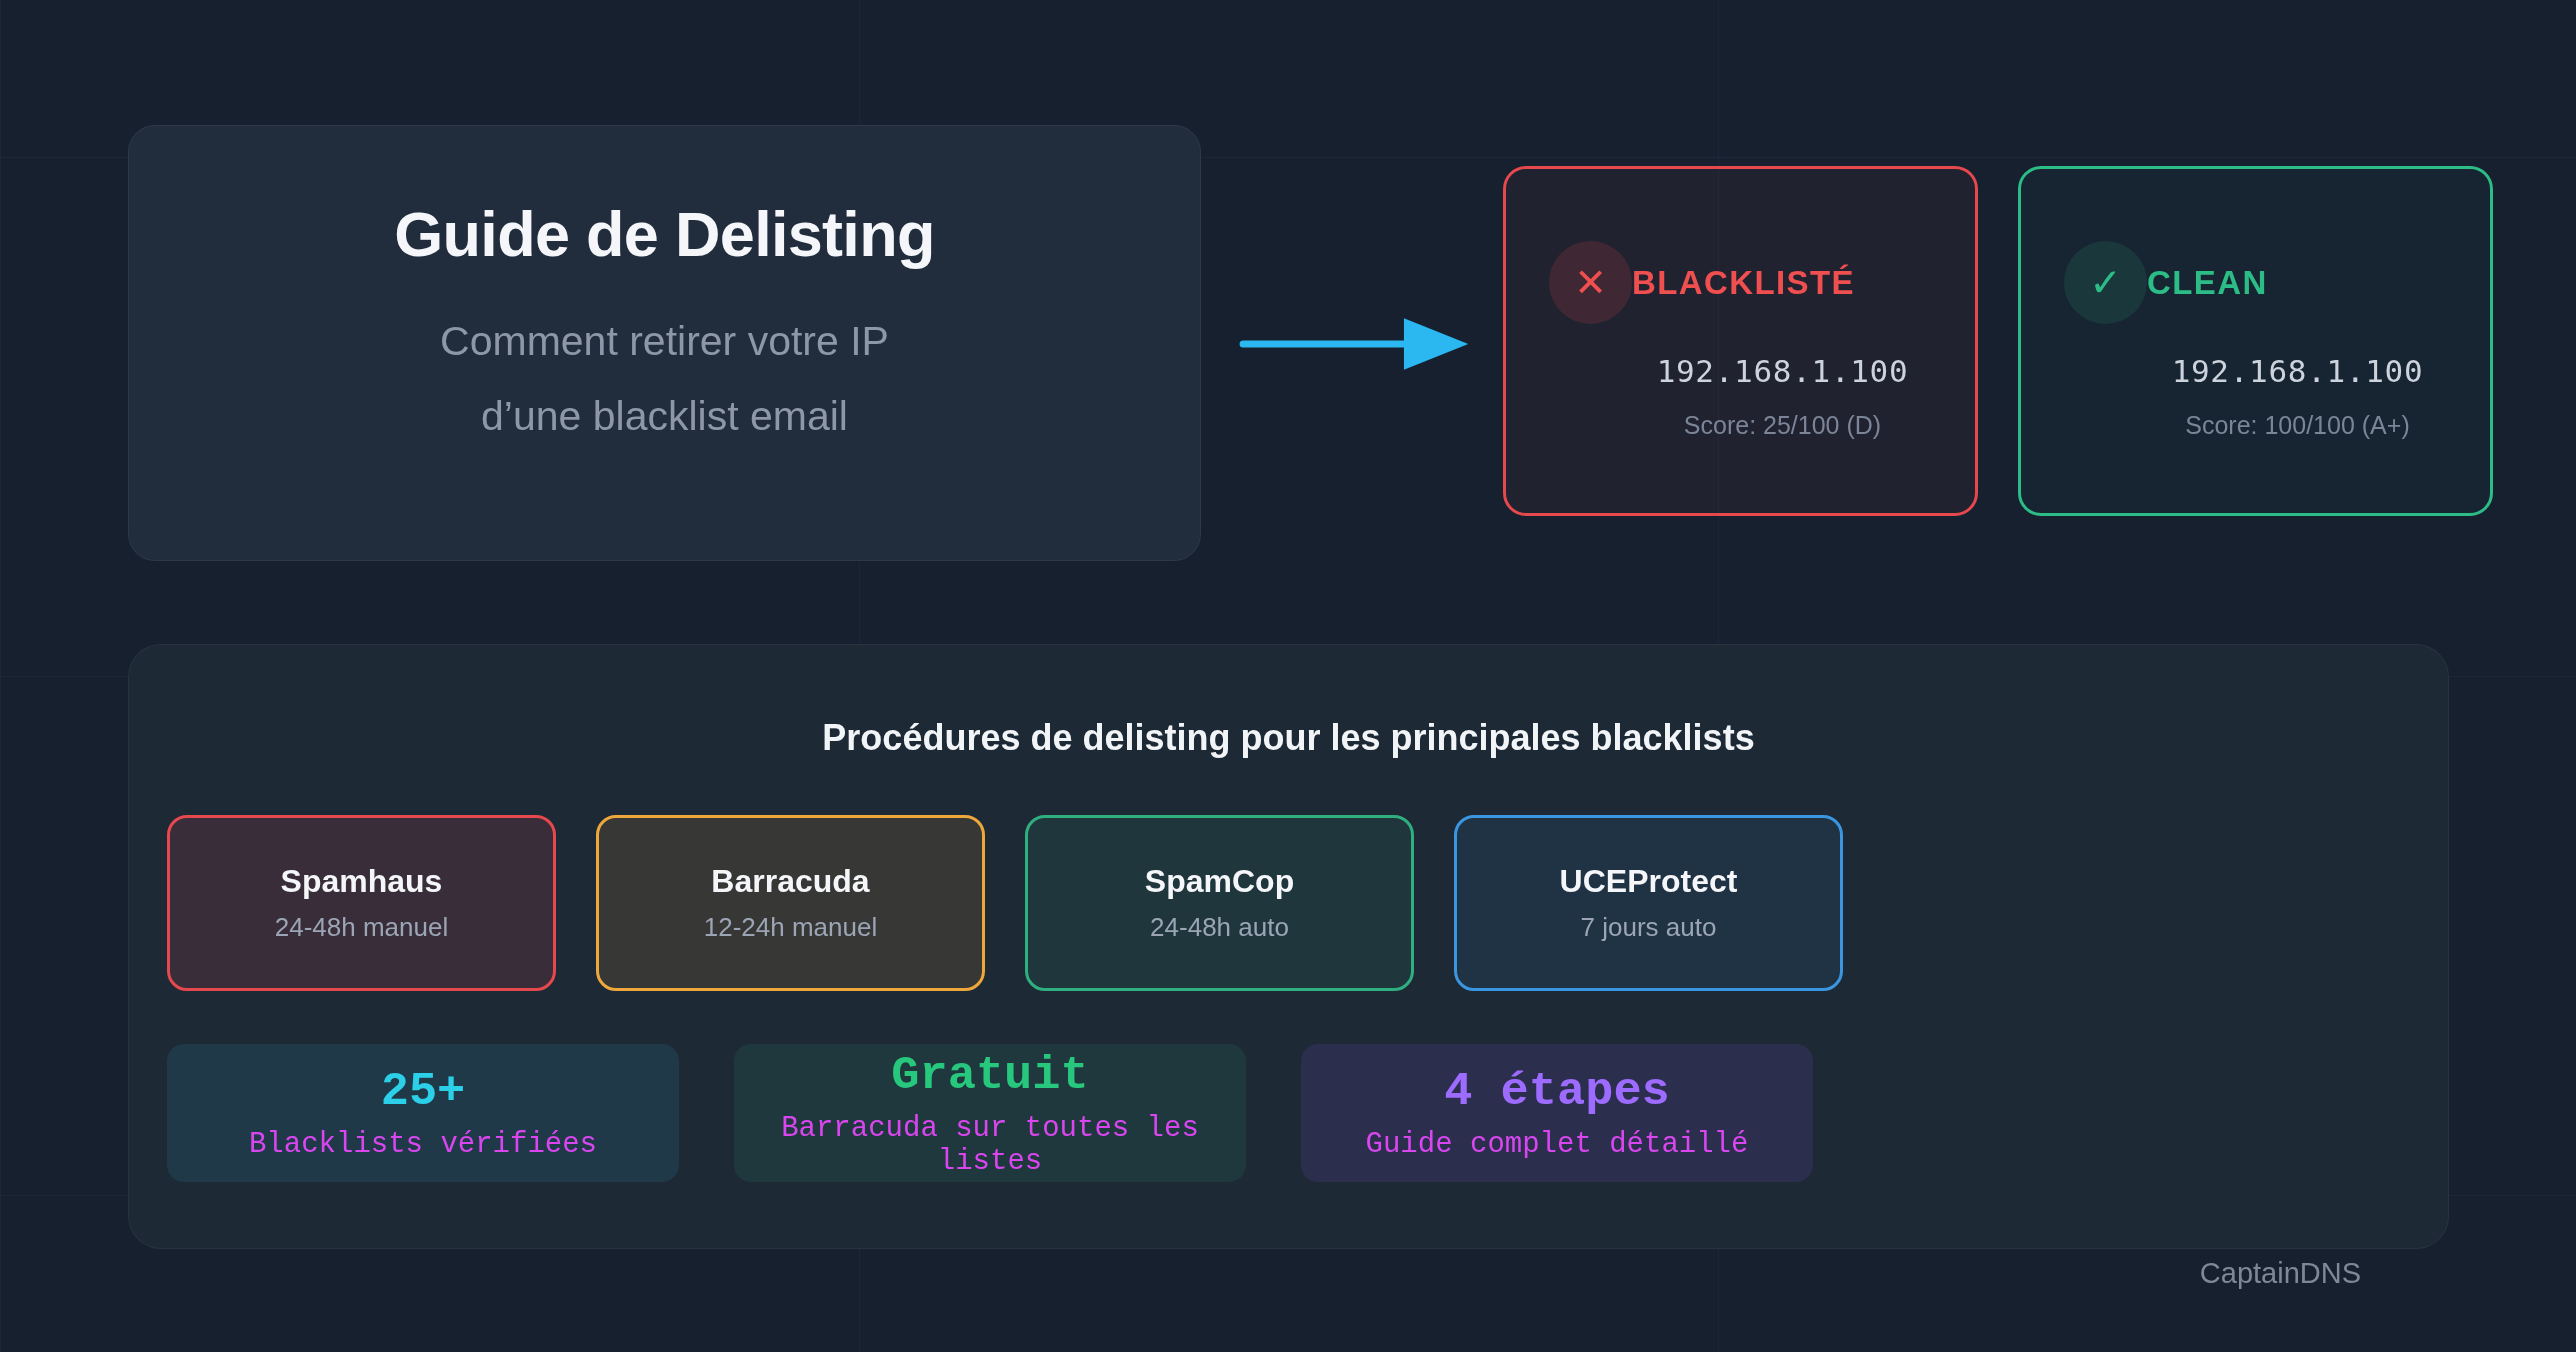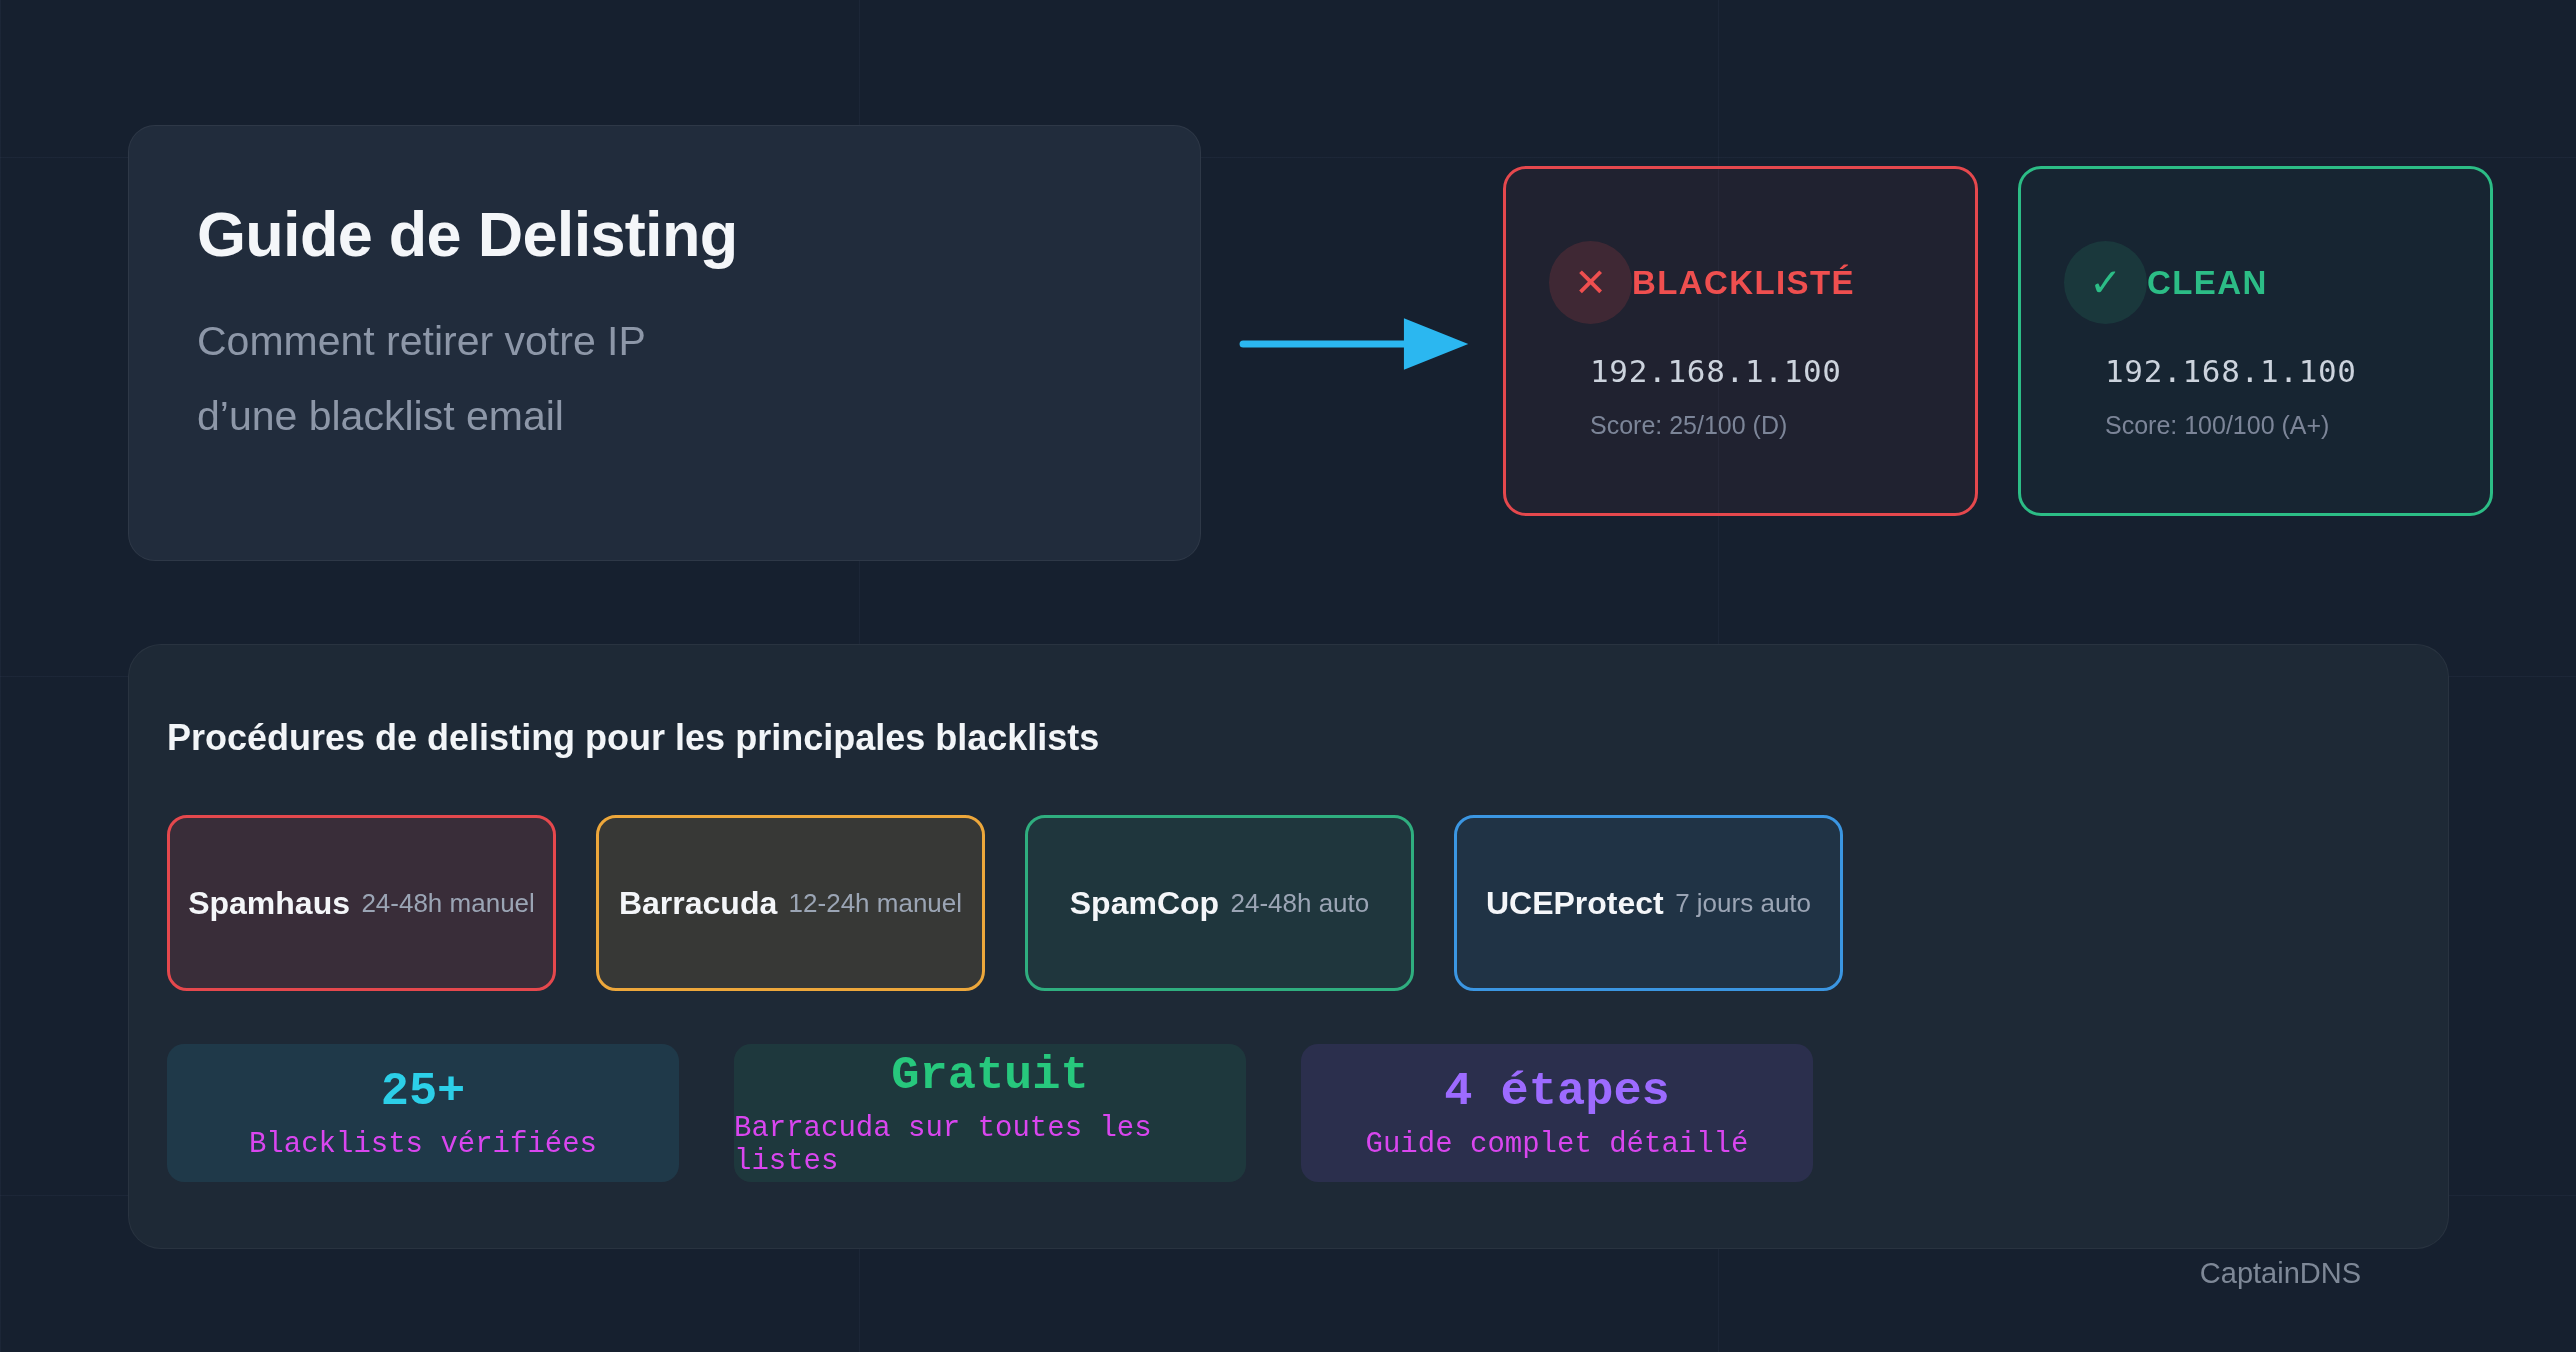--- a/index.html
+++ b/index.html
@@ -11,20 +11,21 @@
     overflow: hidden;
   }
   .canvas {
     position: relative; width: 2576px; height: 1352px;
     background-color: #16202f;
     background-image:
       linear-gradient(to right, rgba(140,165,200,0.05) 1.4px, transparent 1.4px),
       linear-gradient(to bottom, rgba(140,165,200,0.05) 1.4px, transparent 1.4px);
     background-size: 859px 519px;
     background-position: 0px 157px;
+    text-align: center;
   }
 
   
   .header-card {
     position: absolute; left: 128px; top: 125px;
     width: 1073px; height: 436px;
     background: #212c3c;
     border: 1.4px solid rgba(255,255,255,0.06);
     border-radius: 27px;
     padding: 72px 68px;
@@ -75,21 +76,21 @@
     border: 1.4px solid rgba(255,255,255,0.05);
     border-radius: 33px;
     padding: 72px 38px 0;
   }
   .panel h2 { margin: 0; font-size: 36px; font-weight: 700; color: #f2f5f8; }
 
   .bl-row { display: flex; gap: 40px; margin-top: 56px; }
   .bl-card {
     width: 389px; height: 176px;
     border-radius: 20px; border: 3.6px solid;
-    display: flex; flex-direction: row;
+    display: flex; flex-direction: column;
     align-items: center; justify-content: center; gap: 11.4px;
   }
   .bl-name { font-size: 32px; font-weight: 700; color: #f4f6f9; }
   .bl-delay { font-size: 26px; color: #9ba5b5; }
 
   .stats-row { display: flex; gap: 55px; margin-top: 53px; font-family: Liberation Mono, monospace; }
   .stat {
     width: 512px; height: 138px; border-radius: 17px;
     display: flex; flex-direction: column;
     align-items: center; justify-content: center; gap: 10px;

